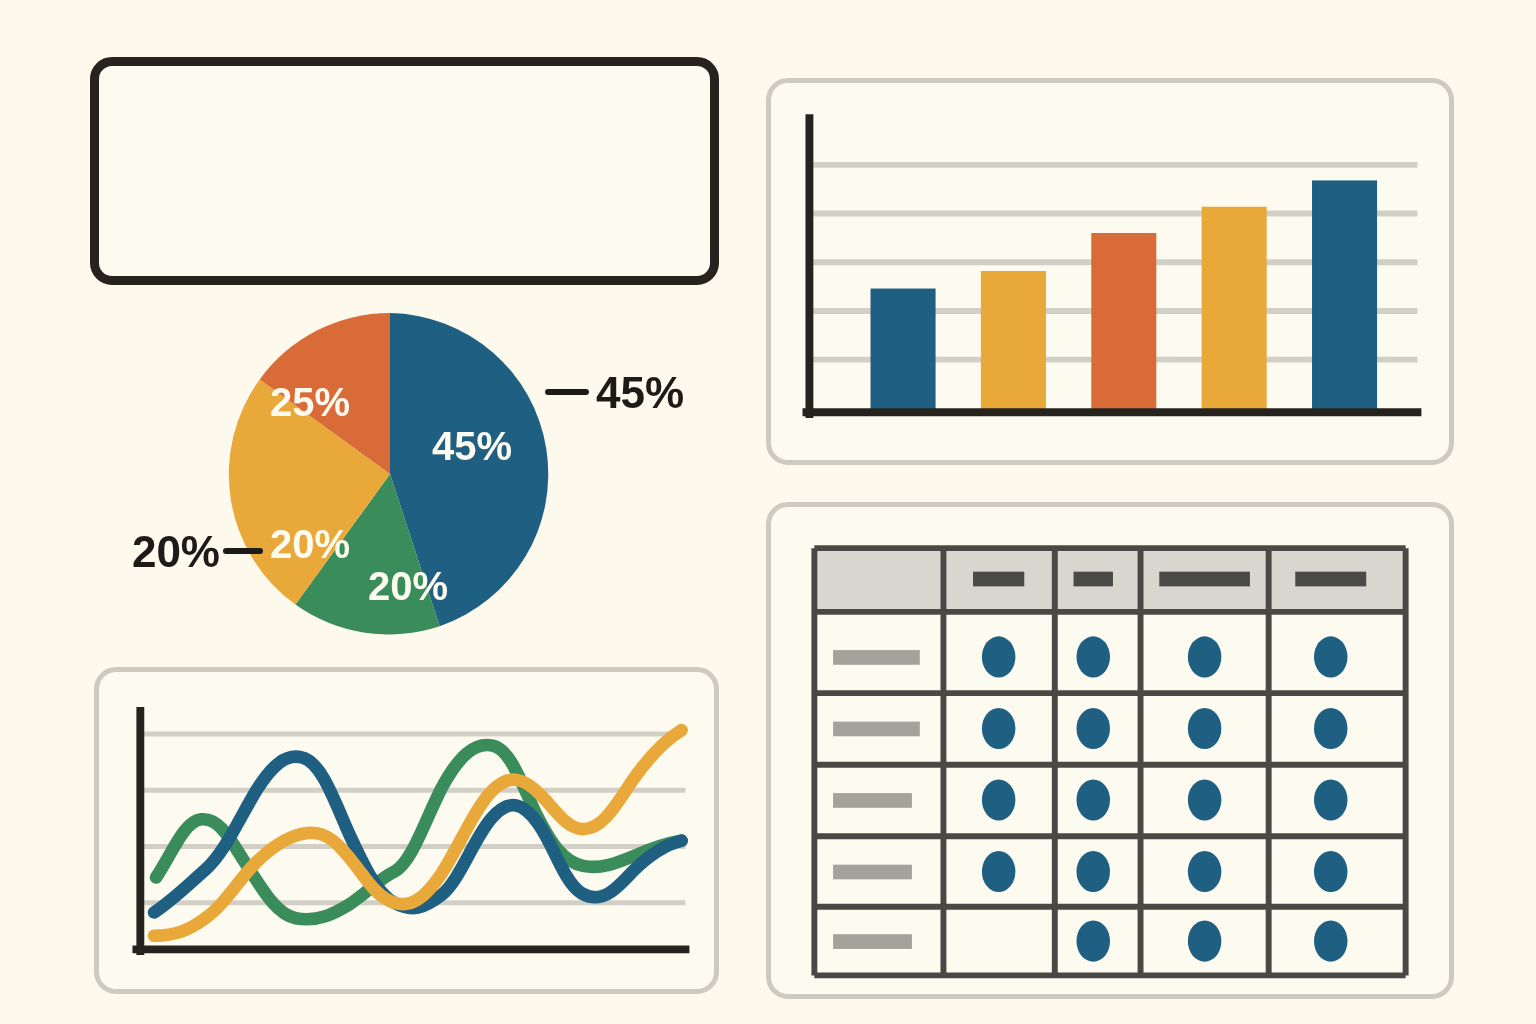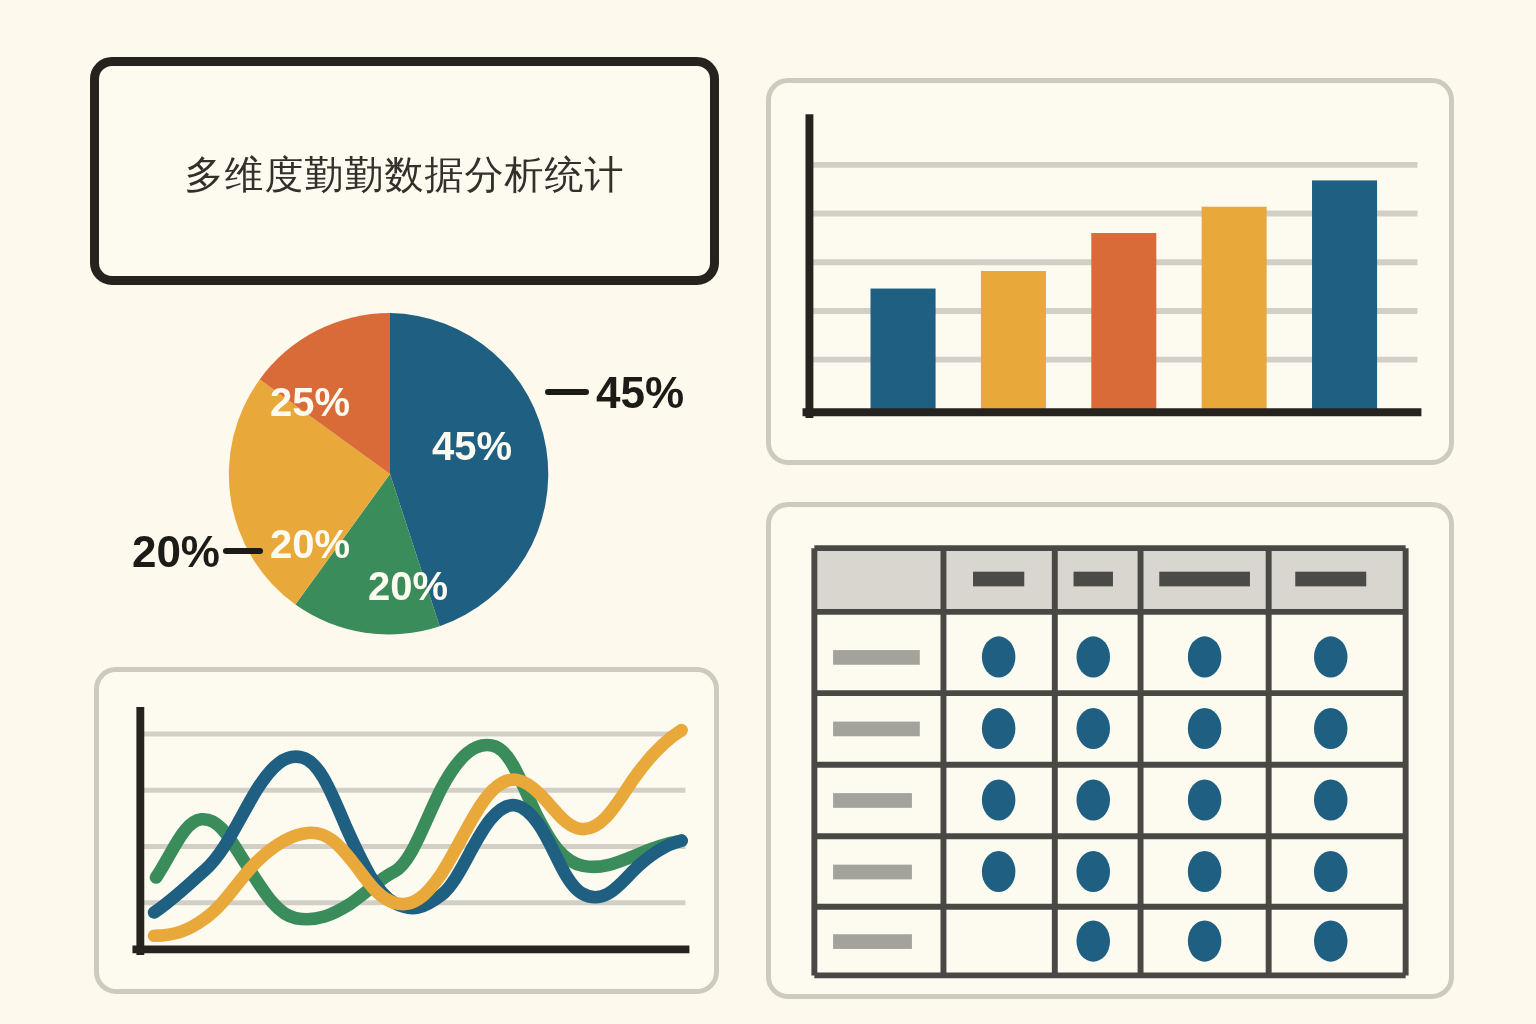--- a/index.html
+++ b/index.html
@@ -91,21 +91,20 @@
     fill: #fdfaf0;
     font-family: "Liberation Sans", "DejaVu Sans", sans-serif;
   }
 </style>
 </head>
 <body>
 
 <div class="canvas">
 
   <div class="title-card">
-    <div class="title-sub">多维度勤勤数据分析统计</div>
   </div>
 
   <div class="pie-wrap">
     <svg viewBox="0 0 600 372" preserveAspectRatio="none">
 
       <path d="M 282 186 L 282 25 A 161 161 0 0 1 331.7 338.2 Z" fill="#1e5f82"></path>
 
       <path d="M 282 186 L 331.7 338.2 A 161 161 0 0 1 187.4 316.6 Z" fill="#3a8c5b"></path>
 
       <path d="M 282 186 L 187.4 316.6 A 161 161 0 0 1 151.7 91.4 Z" fill="#e9a83a"></path>

